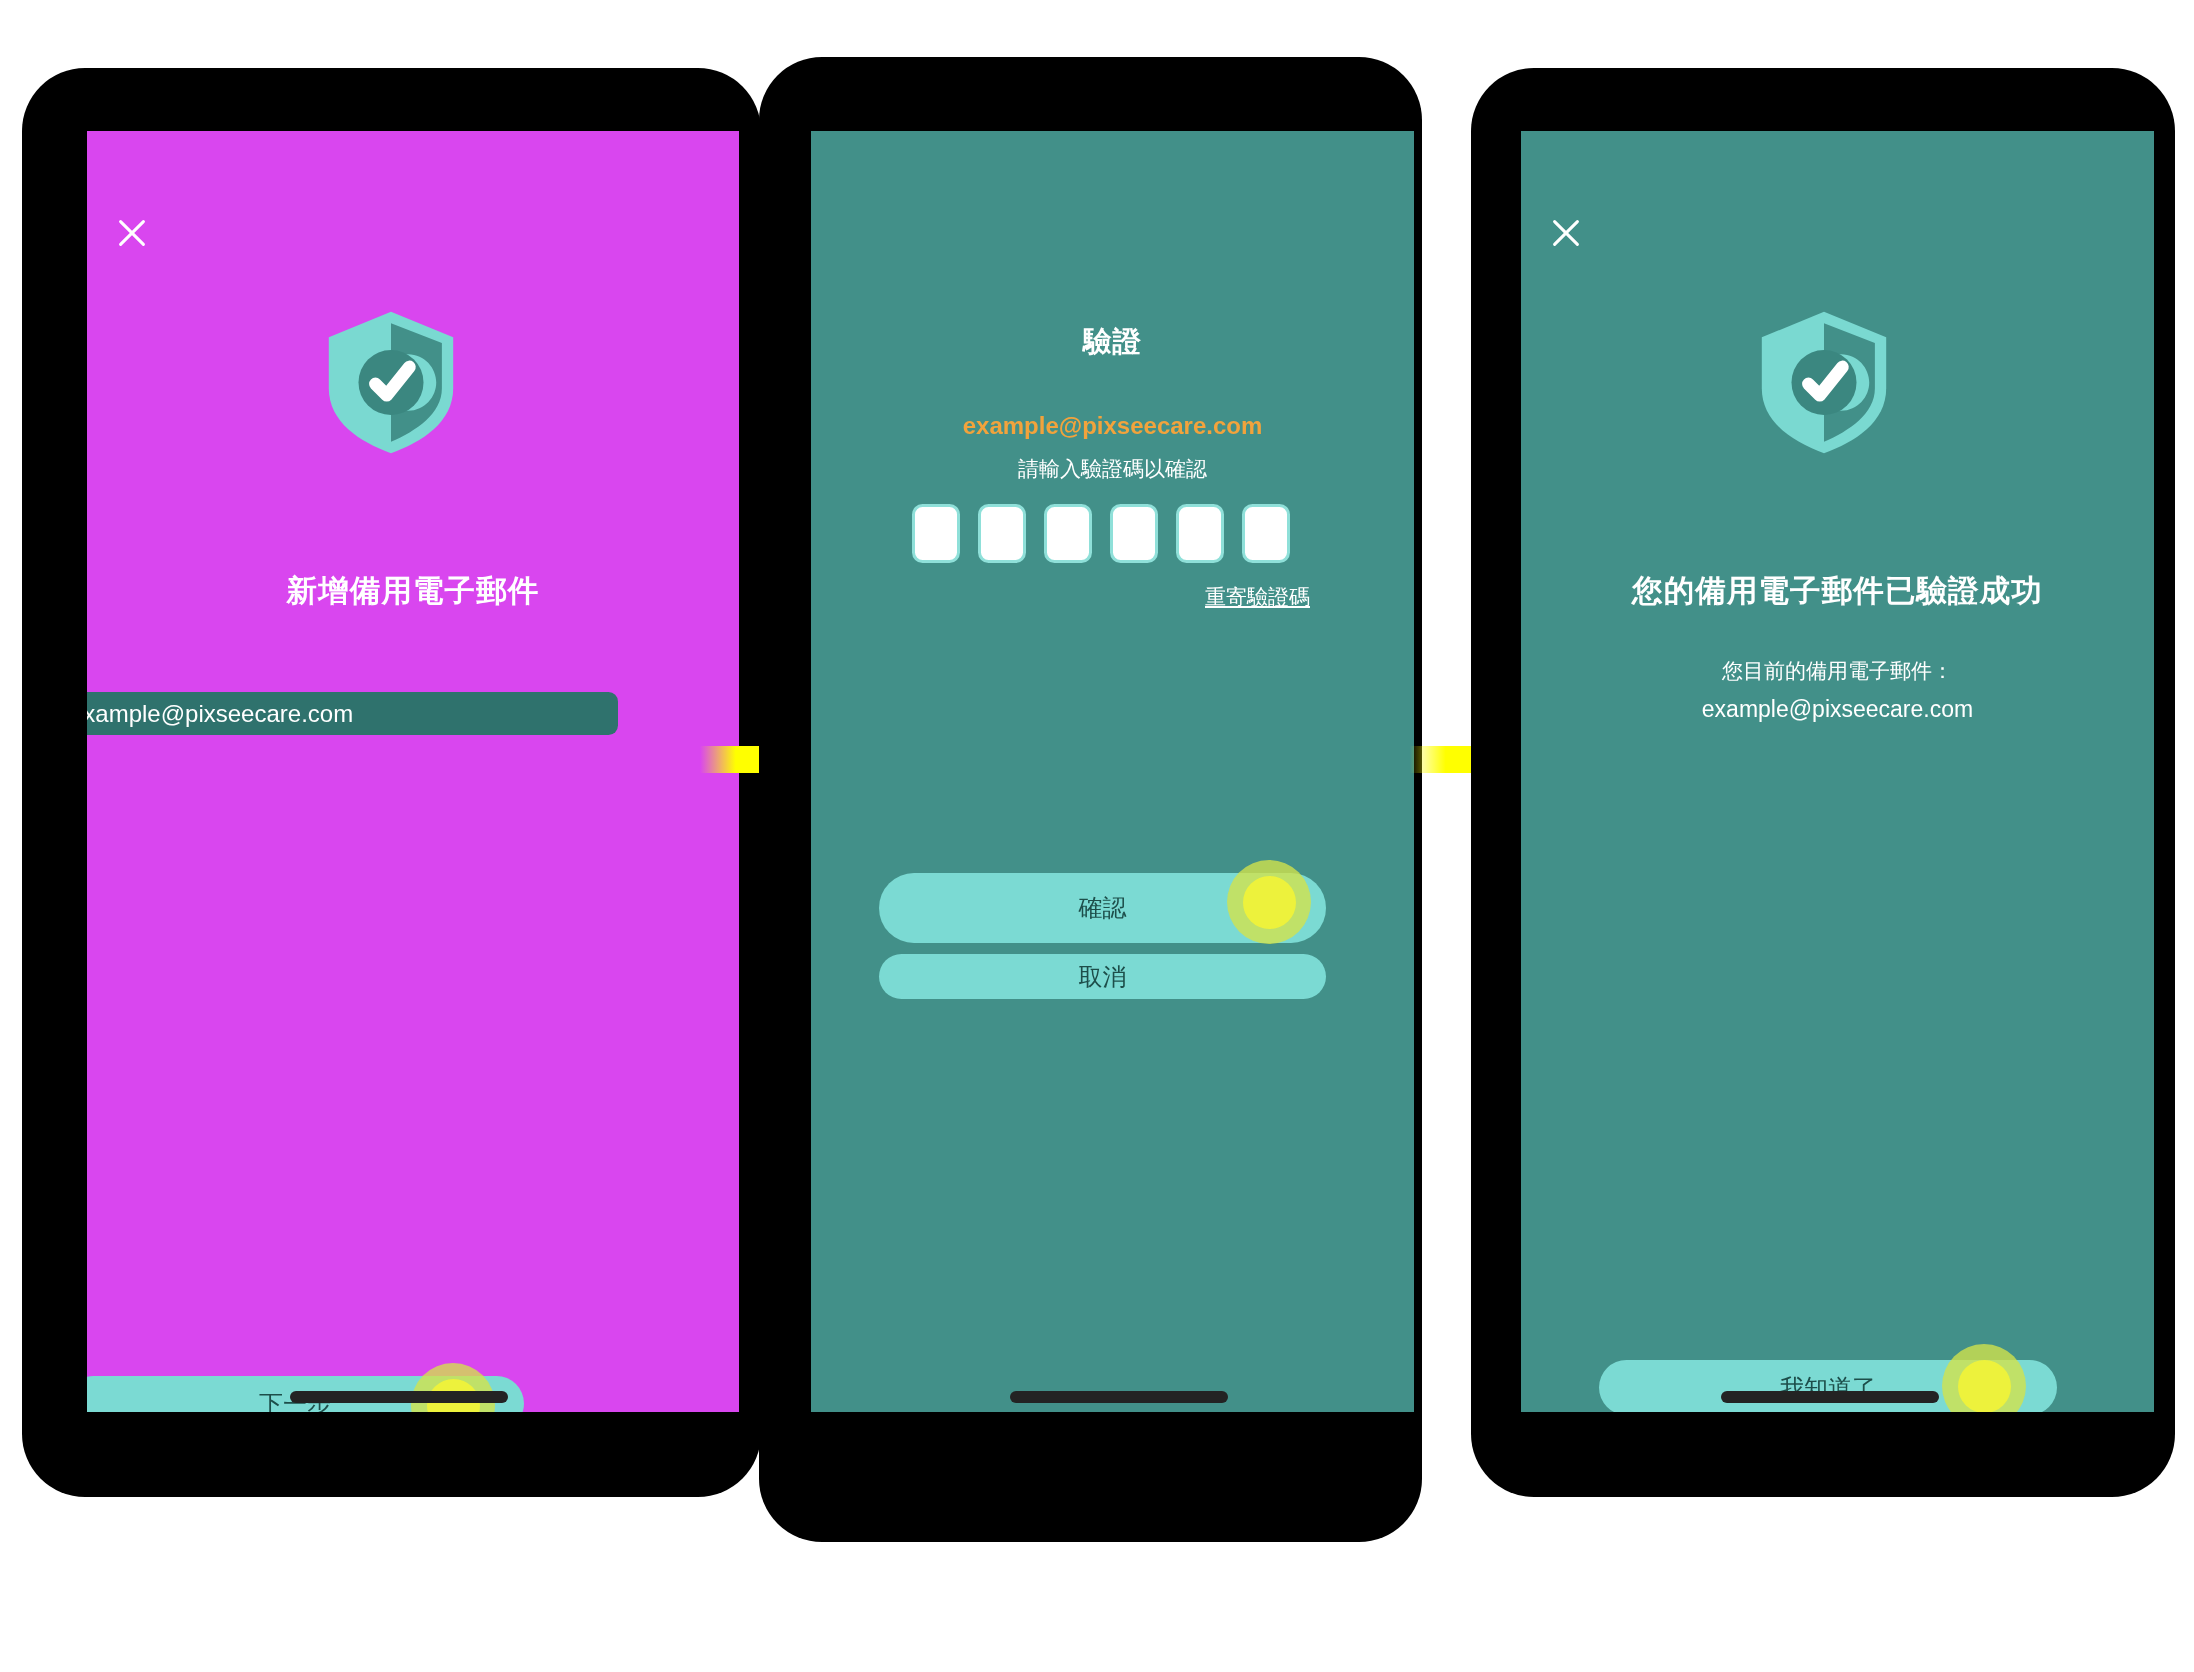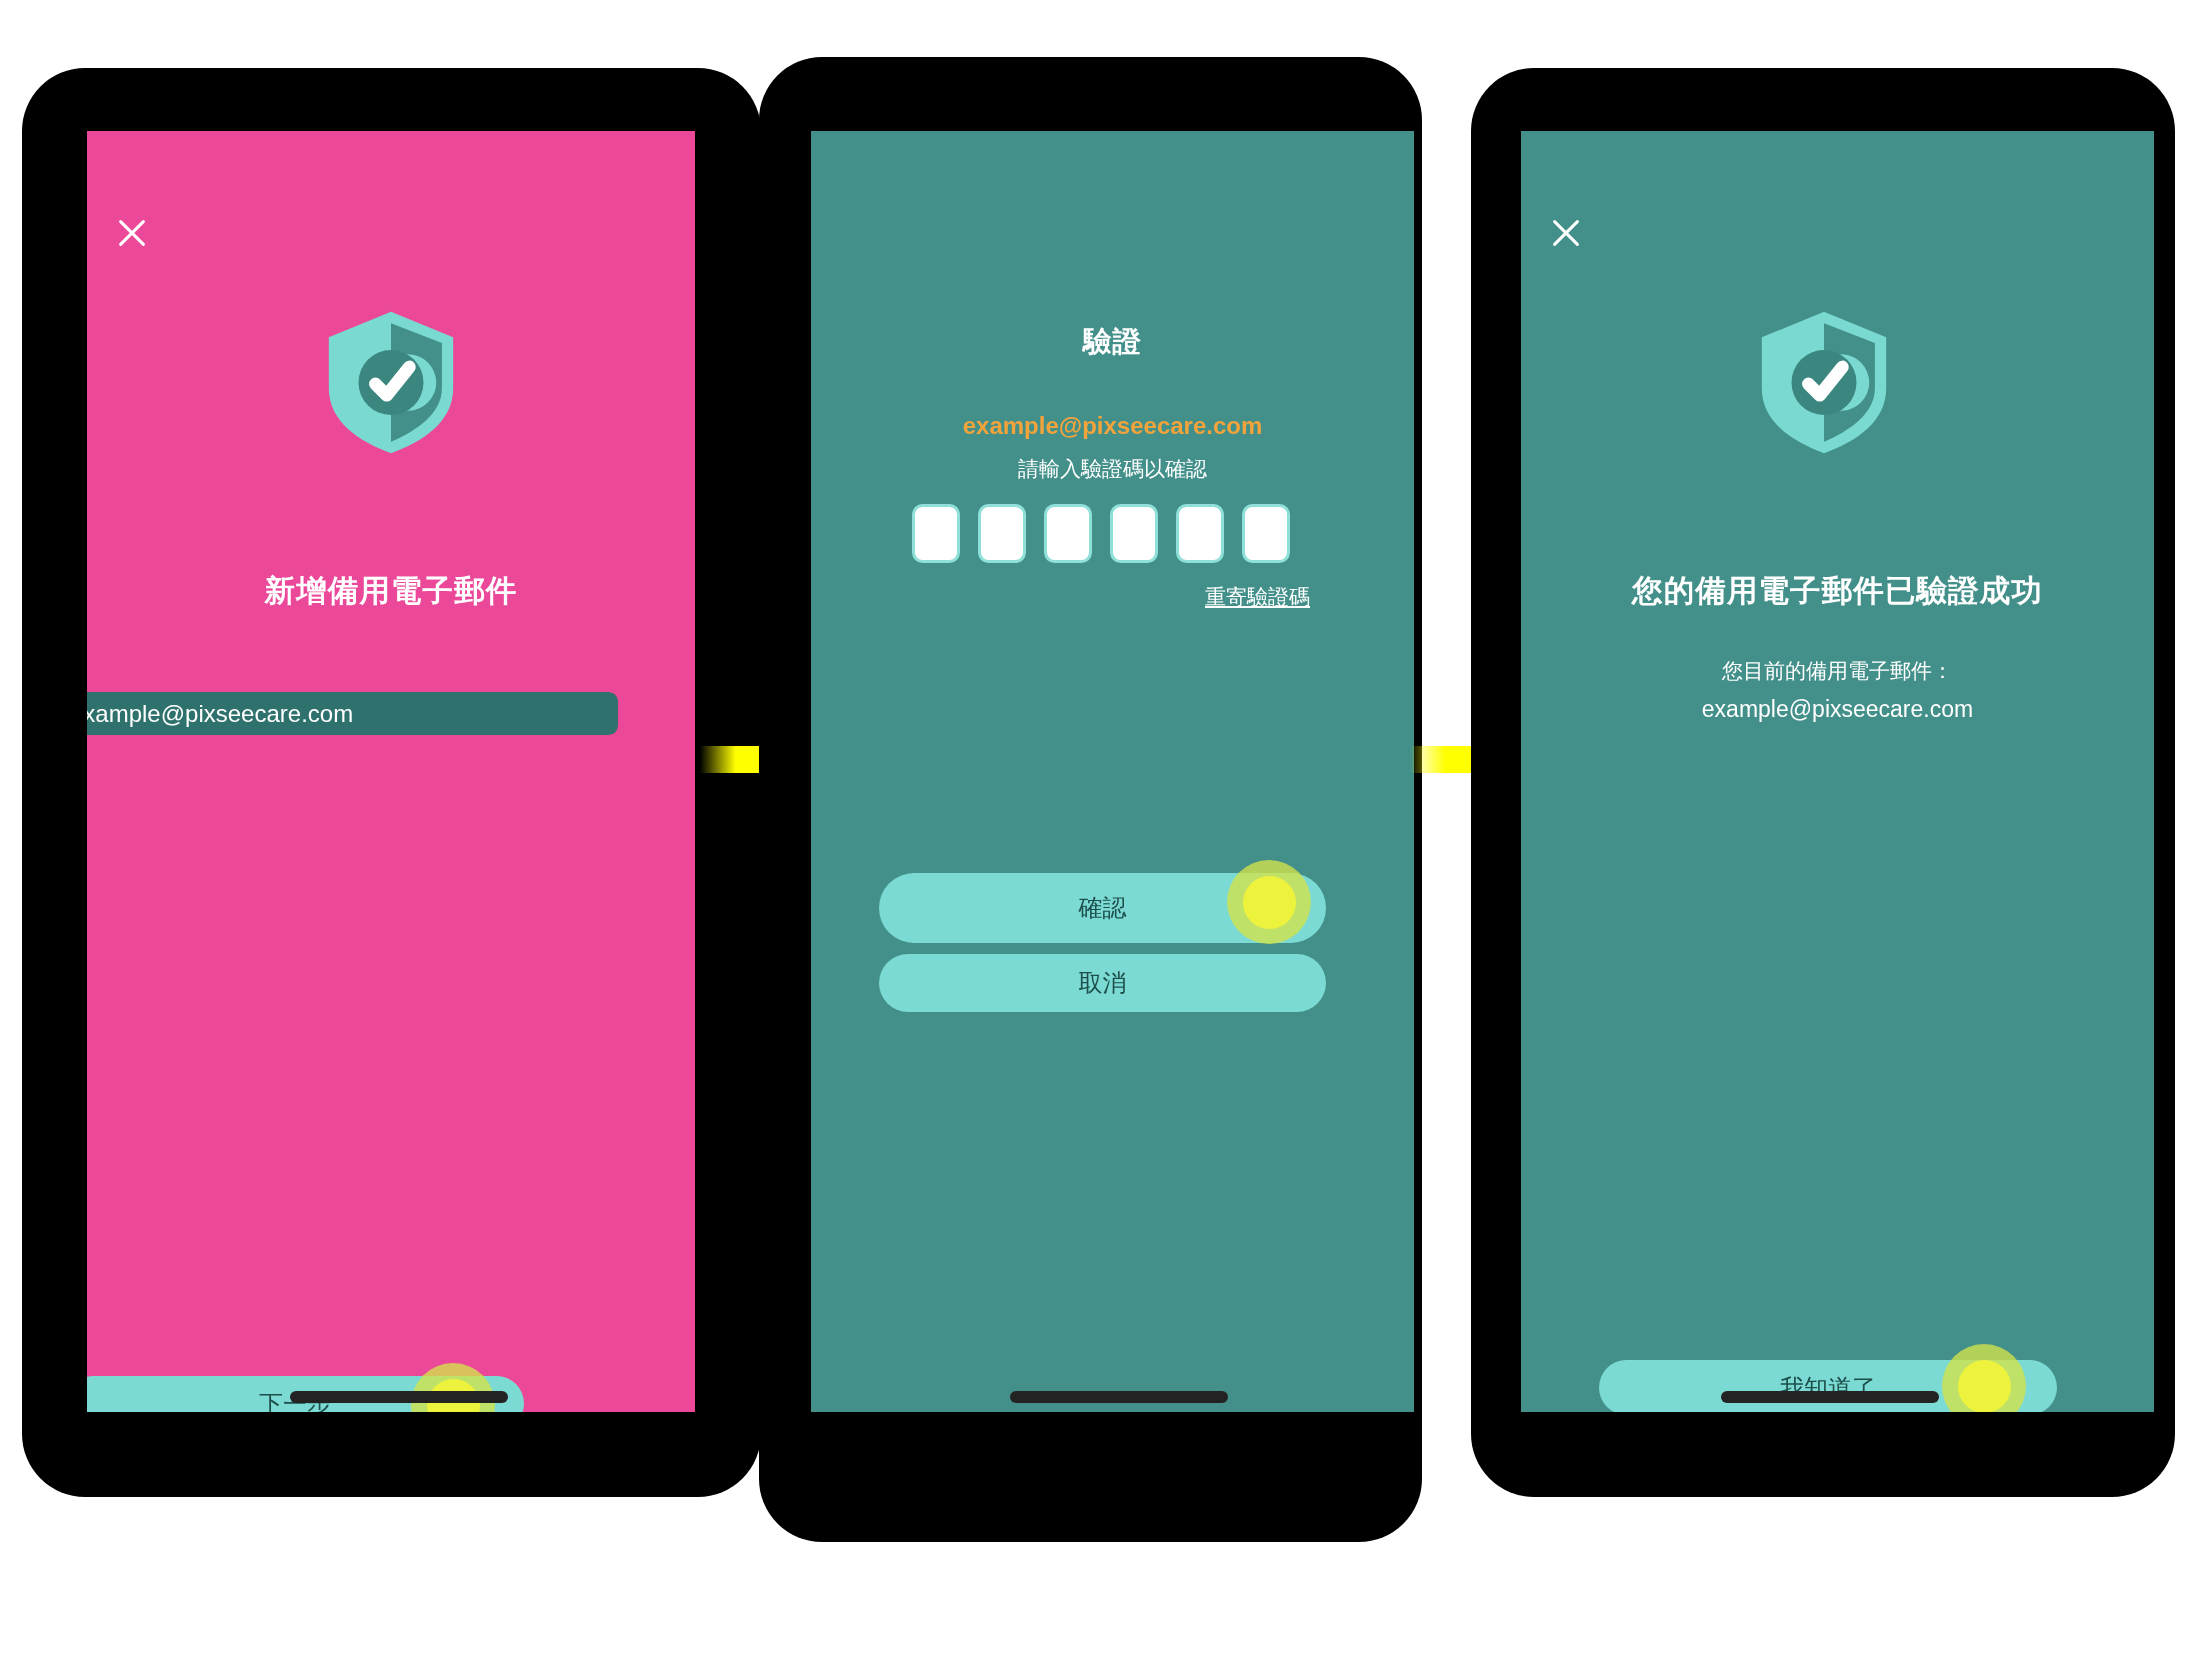--- a/index.html
+++ b/index.html
@@ -50,21 +50,21 @@
   .tap .inner{position:absolute;left:16px;top:16px;width:53px;height:53px;
               border-radius:50%;background:#eff23a;opacity:.95;}
 </style>
 </head>
 <body>
 
 <div class="canvas">
 
   <div class="phone" style="left:22px;top:68px;width:739px;height:1429px;">
   </div>
-  <div class="screen" style="left:87px;top:131px;width:608px;height:1281px;background:#ec4899;">
+  <div class="screen" style="left:87px;top:131px;width:608px;height:1281px;background:#d946ef;padding-left:44px;">
 
     <div class="close-icon" style="left:26px;top:83px;">
       <svg viewBox="0 0 40 40">
           <path d="M8 8 L32 32 M32 8 L8 32" stroke="#ffffff" stroke-width="3.2" stroke-linecap="round" fill="none"></path>
         </svg>
     </div>
 
     <div class="shield-wrap" style="left:233px;top:178px;">
       <svg viewBox="0 0 100 104">
         <path d="M50 2 L6 20 L6 56 C6 80 28 94 50 102 C72 94 94 80 94 56 L94 20 Z" fill="#7ad9d1"></path>
@@ -129,21 +129,21 @@
 
     <div class="pill" style="left:68px;top:742px;width:447px;height:70px;">
       <span>確認</span>
     </div>
 
     <div class="tap" style="left:416px;top:729px;">
       <div class="outer"></div>
       <div class="inner"></div>
     </div>
 
-    <div class="pill" style="left:68px;top:823px;width:447px;height:58px;">
+    <div class="pill" style="left:68px;top:823px;width:447px;height:45px;">
       <span>取消</span>
     </div>
 
     <div class="home-bar" style="left:199px;top:1260px;width:218px;"></div>
   </div>
 
   <div class="arrow" style="left:1410px;top:724px;width:163px;height:71px;">
     <svg viewBox="0 0 310 135" style="display:block;width:100%;height:100%;">
       <defs>
         <linearGradient id="ag2" x1="0" y1="0" x2="1" y2="0">

